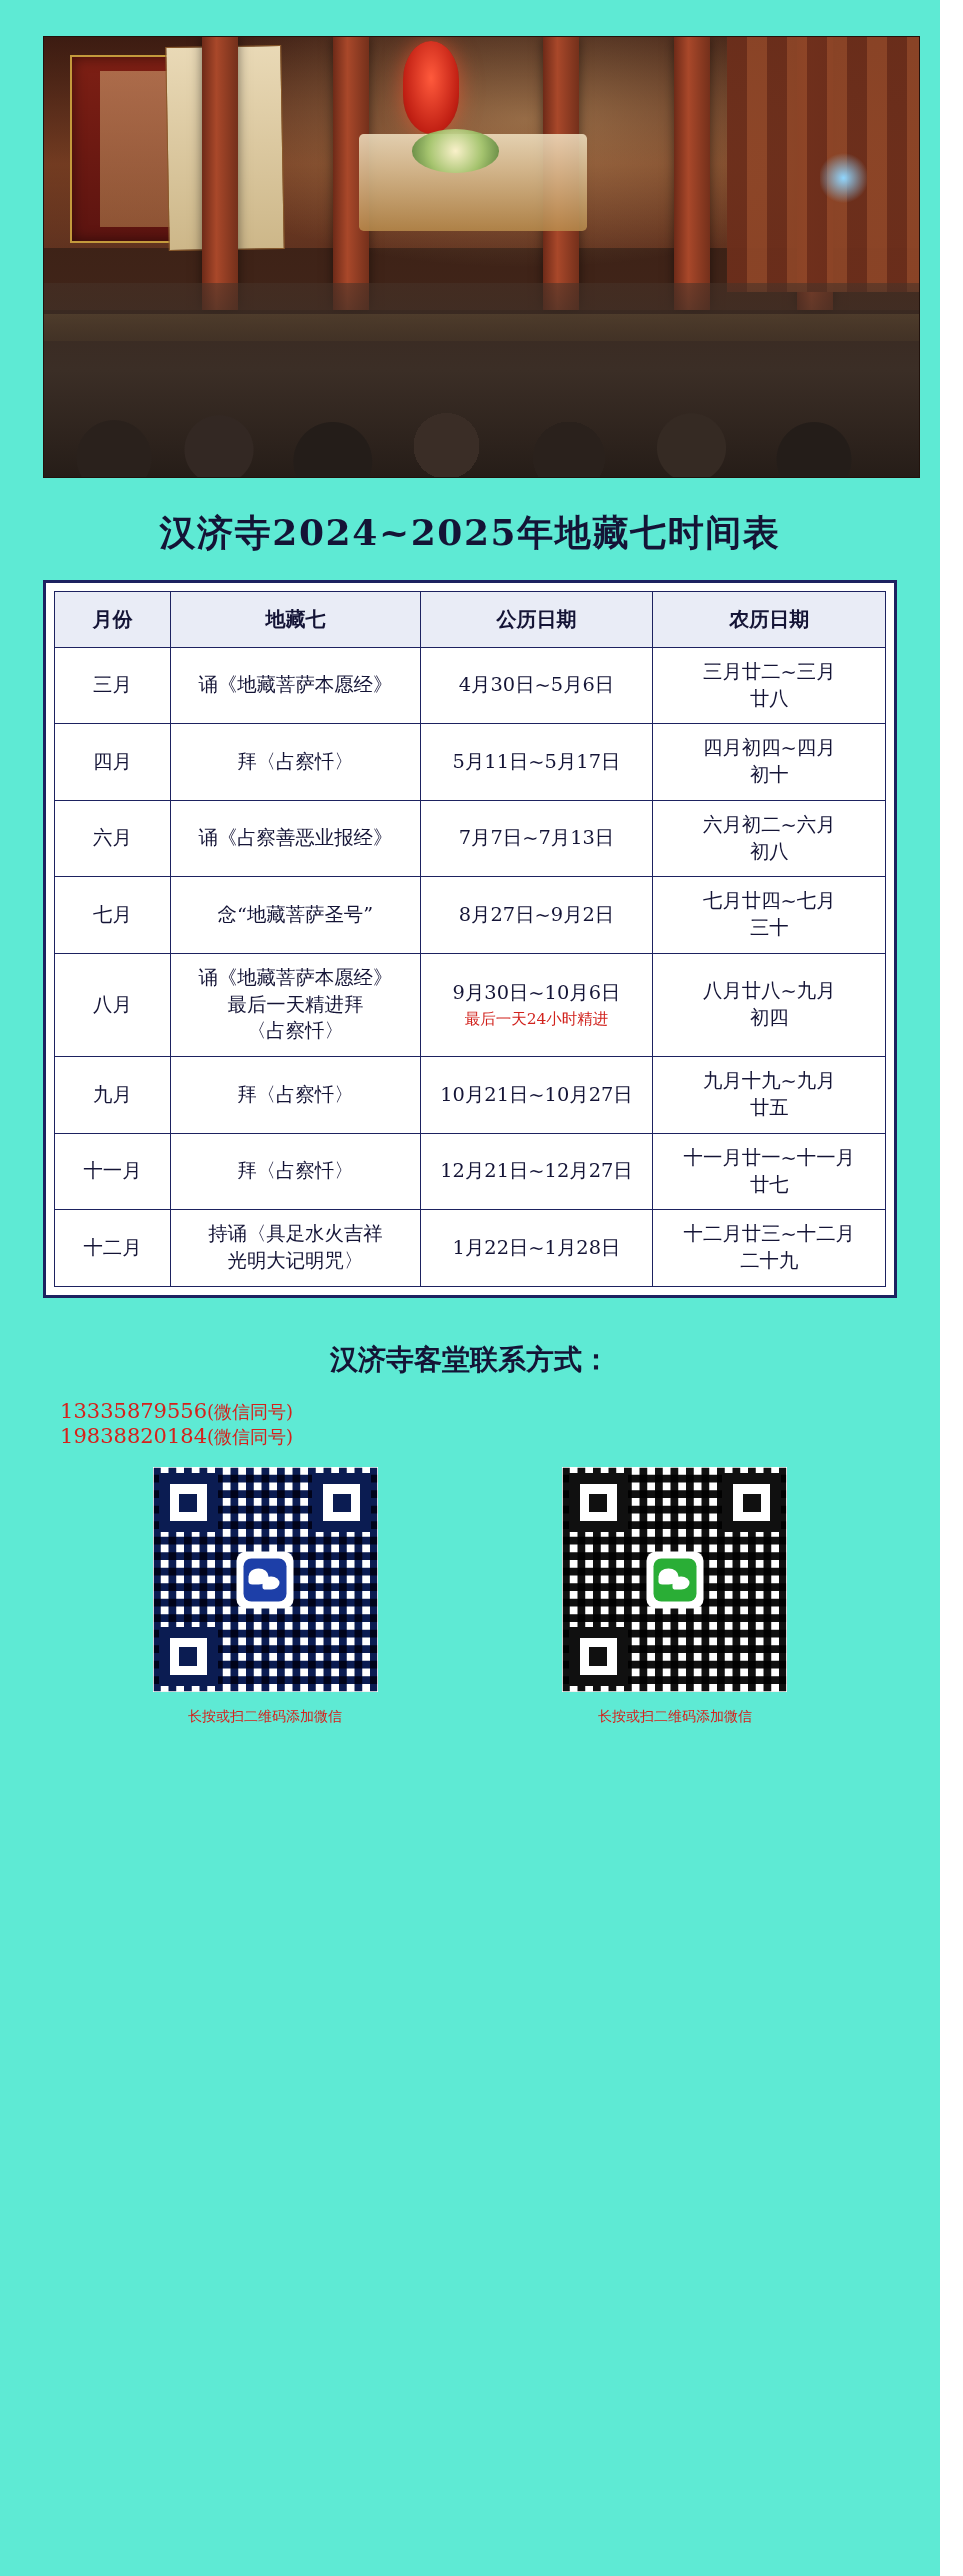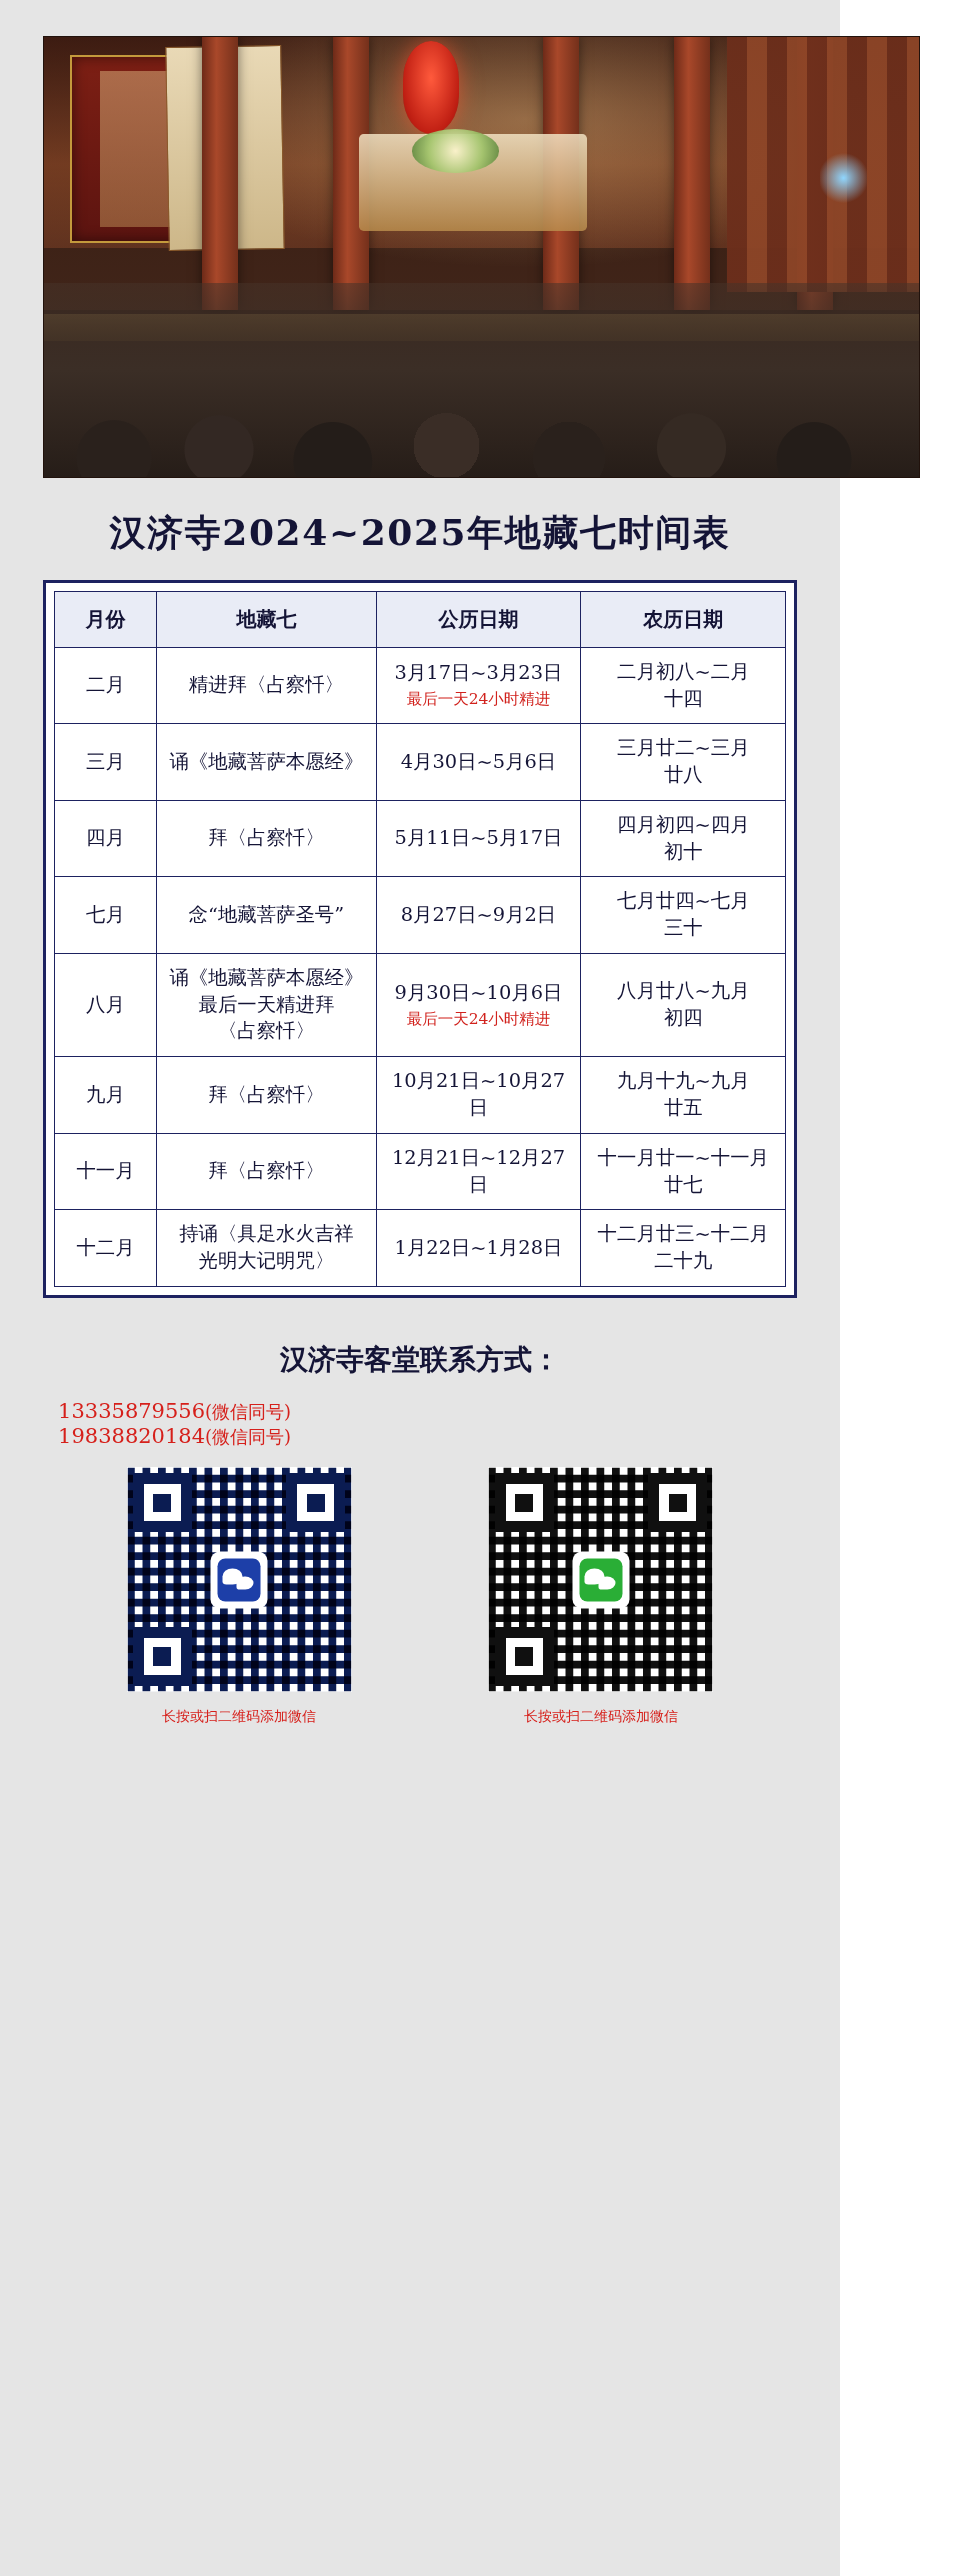--- a/index.html
+++ b/index.html
@@ -7,25 +7,25 @@
     padding: 0;
     background: #ffffff;
   }
   body {
     width: 964px;
     min-height: 2576px;
     font-family: "Liberation Sans", sans-serif;
     color: #1b1b3a;
   }
   .page {
-    width: 840px;
+    width: 940px;
     min-height: 2576px;
     box-sizing: border-box;
     padding: 36px 43px 31px 43px;
-    background: #e5e5e5;
+    background: #5eead4;
     position: relative;
   }
 
   
   .hero {
     width: 877px;
     height: 442px;
     margin: 0 auto;
     position: relative;
     overflow: hidden;
@@ -349,36 +349,20 @@
         <tr>
           <th>月份</th>
           <th>地藏七</th>
           <th>公历日期</th>
           <th>农历日期</th>
         </tr>
       </thead>
       <tbody>
           <tr>
             <td>
-              <span class="sub">二月</span>
-            </td>
-            <td>
-              <span class="sub">精进拜〈占察忏〉</span>
-            </td>
-            <td>
-              <span class="sub">3月17日~3月23日</span>
-              <span class="note">最后一天24小时精进</span>
-            </td>
-            <td>
-              <span class="sub">二月初八~二月</span>
-              <span class="sub">十四</span>
-            </td>
-          </tr>
-          <tr>
-            <td>
               <span class="sub">三月</span>
             </td>
             <td>
               <span class="sub">诵《地藏菩萨本愿经》</span>
             </td>
             <td>
               <span class="sub">4月30日~5月6日</span>
             </td>
             <td>
               <span class="sub">三月廿二~三月</span>
@@ -391,20 +375,35 @@
             </td>
             <td>
               <span class="sub">拜〈占察忏〉</span>
             </td>
             <td>
               <span class="sub">5月11日~5月17日</span>
             </td>
             <td>
               <span class="sub">四月初四~四月</span>
               <span class="sub">初十</span>
+            </td>
+          </tr>
+          <tr>
+            <td>
+              <span class="sub">六月</span>
+            </td>
+            <td>
+              <span class="sub">诵《占察善恶业报经》</span>
+            </td>
+            <td>
+              <span class="sub">7月7日~7月13日</span>
+            </td>
+            <td>
+              <span class="sub">六月初二~六月</span>
+              <span class="sub">初八</span>
             </td>
           </tr>
           <tr>
             <td>
               <span class="sub">七月</span>
             </td>
             <td>
               <span class="sub">念“地藏菩萨圣号”</span>
             </td>
             <td>

